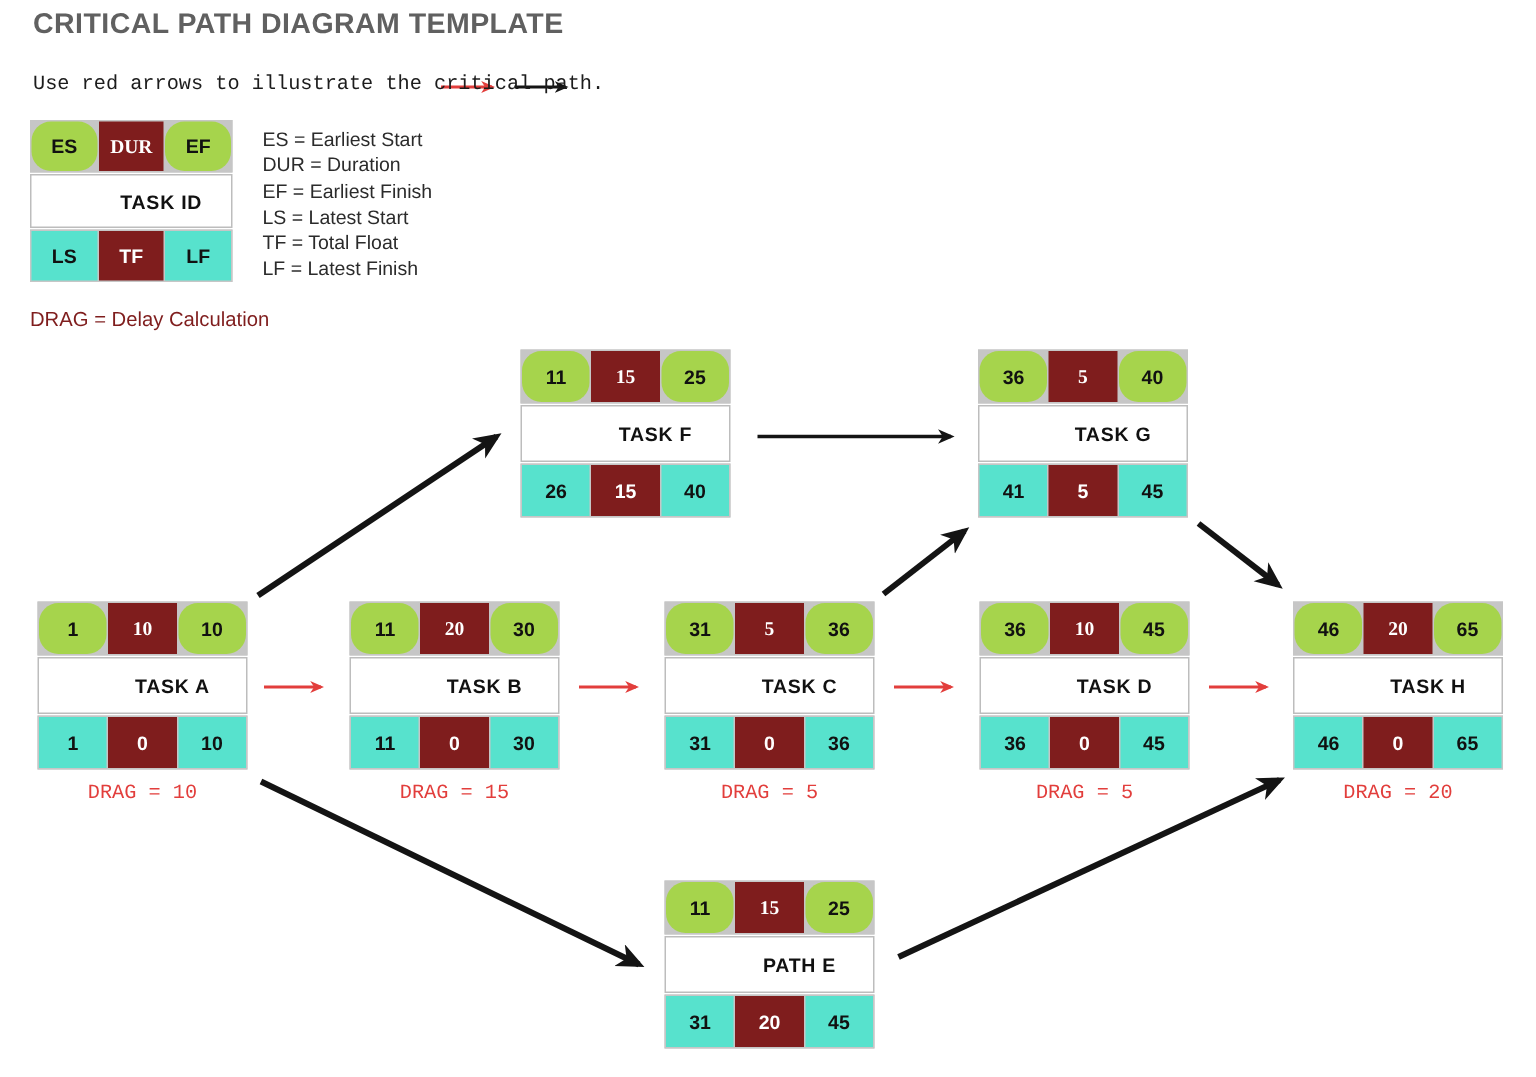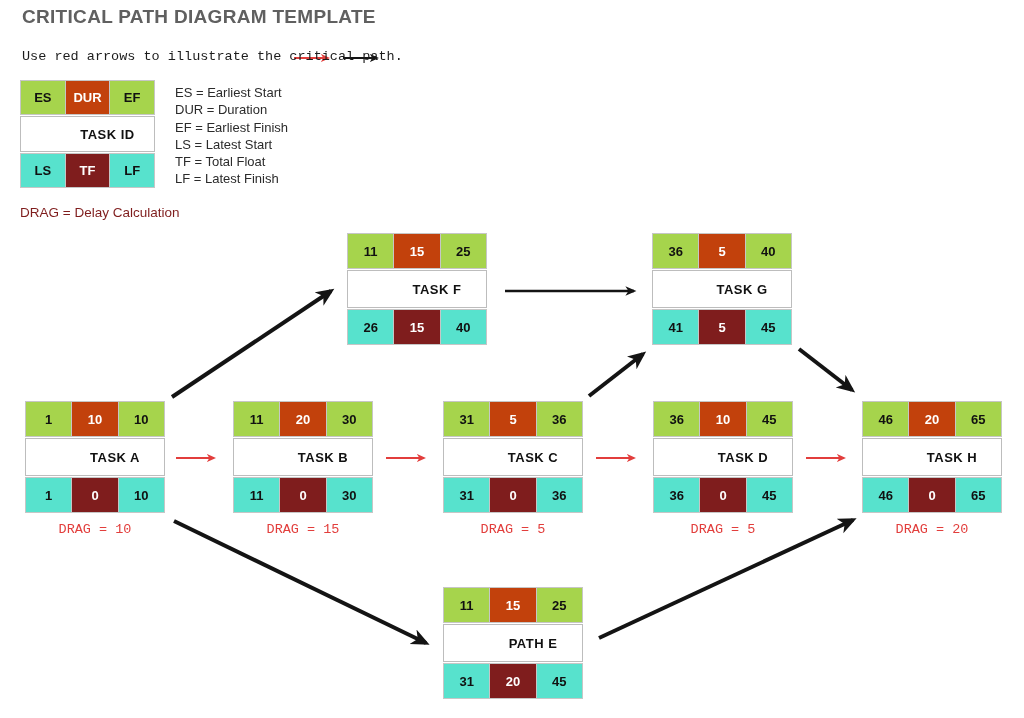--- a/index.html
+++ b/index.html
@@ -51,22 +51,22 @@
   }
   .cell {
     flex: 1;
     display: flex;
     align-items: center;
     justify-content: center;
     font-size: 13px;
     font-weight: bold;
     color: #111111;
   }
-  .cell.c-lightgreen { background: #a6d44c; }
-  .cell.c-green      { background: #c2410c; color: #ffffff; }
+  .cell.c-lightgreen { background: #a6d44c; border-radius: 13px; }
+  .cell.c-green      { background: #7f1d1d; color: #ffffff; font-family: Liberation Serif, serif; }
   .cell.c-turquoise  { background: #57e2cd; }
   .cell.c-teal       { background: #7f1d1d; color: #ffffff; }
   .id-row {
     height: 38px;
     margin: 1px 0;
     background: #ffffff;
     border: 1px solid #bdbdbd;
     display: flex;
     align-items: center;
     justify-content: center;

